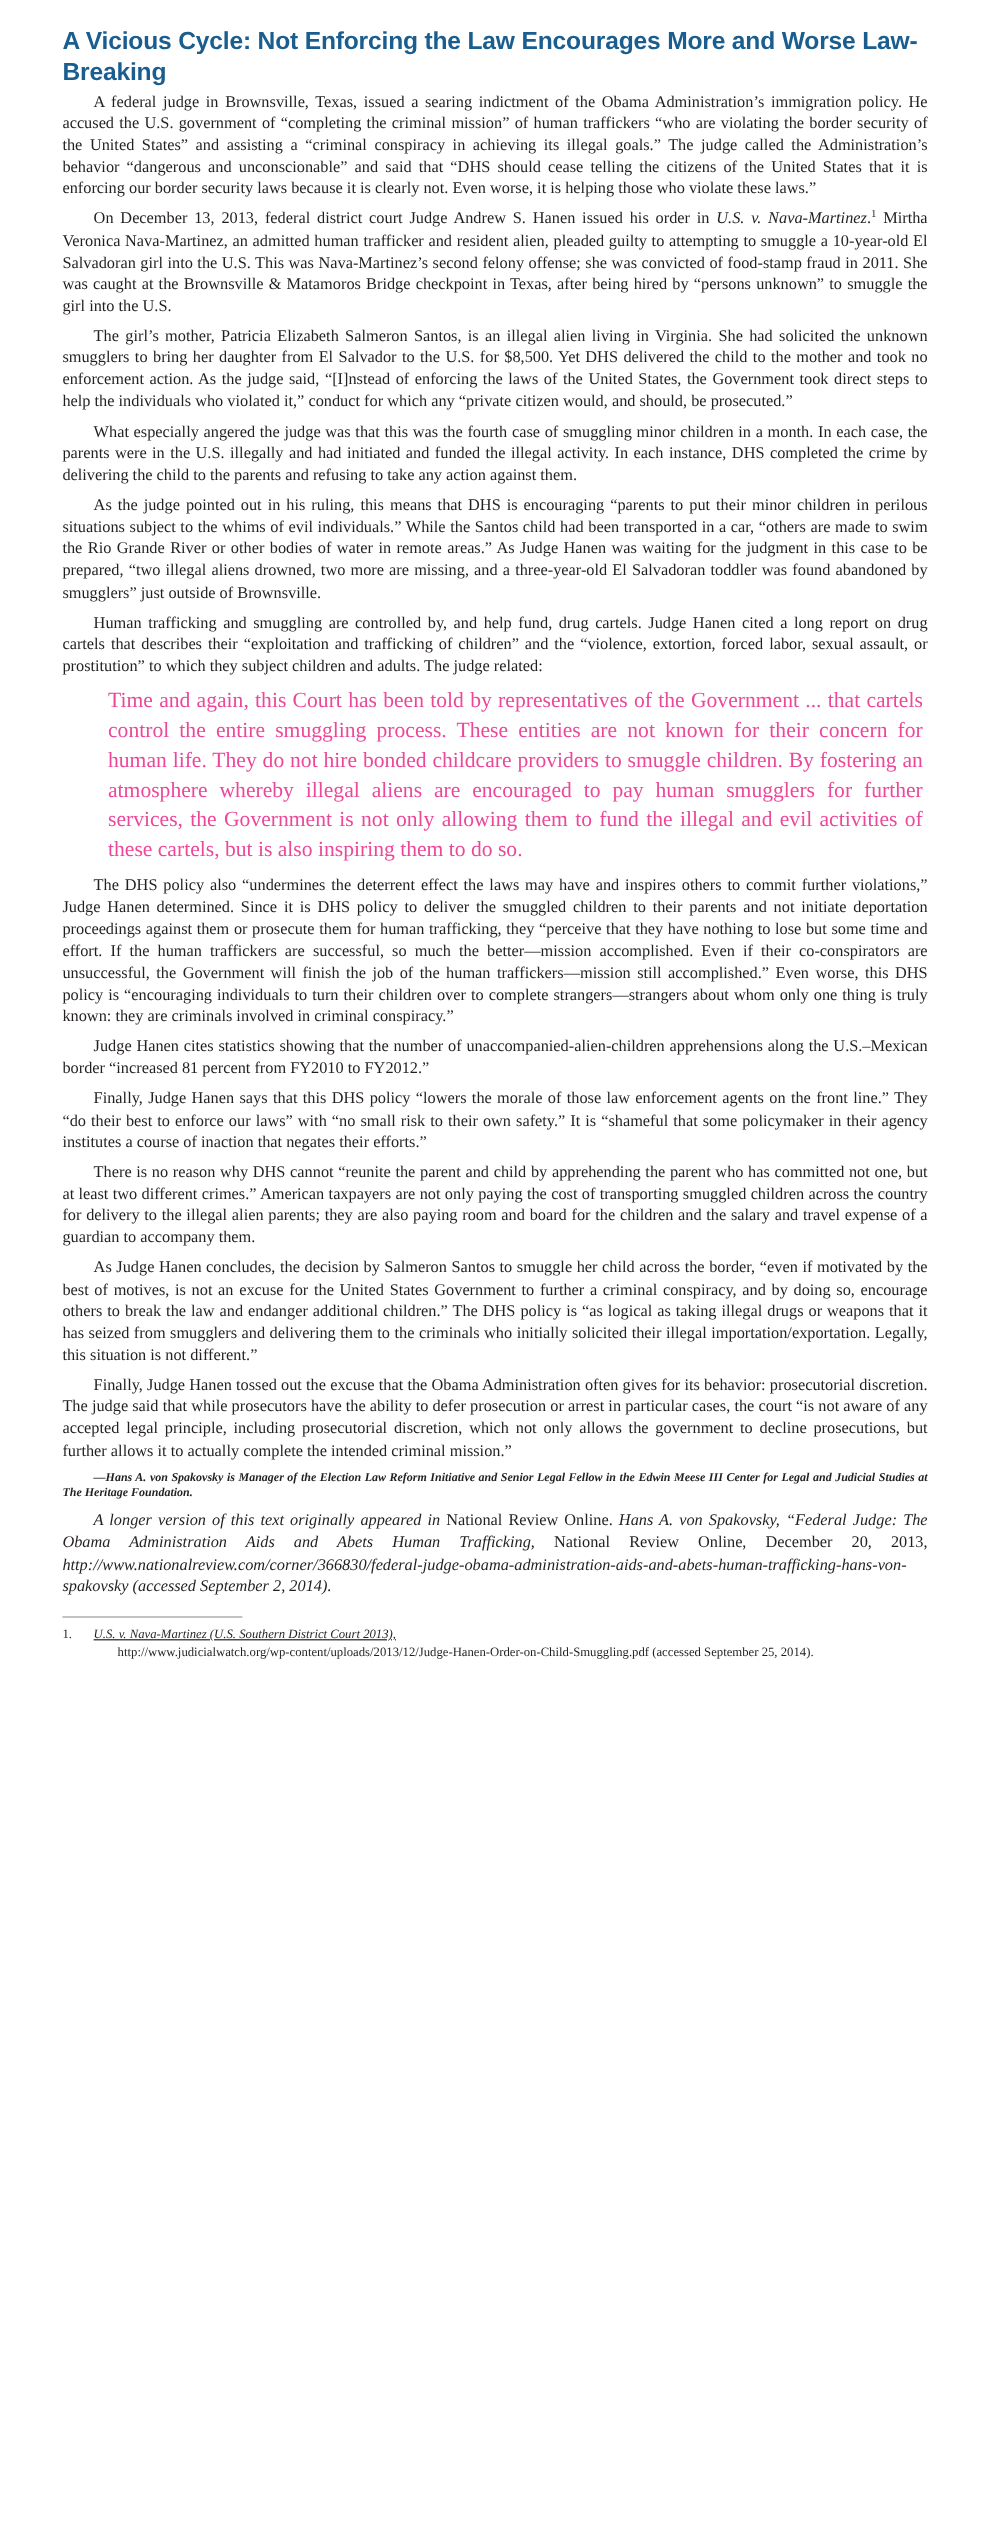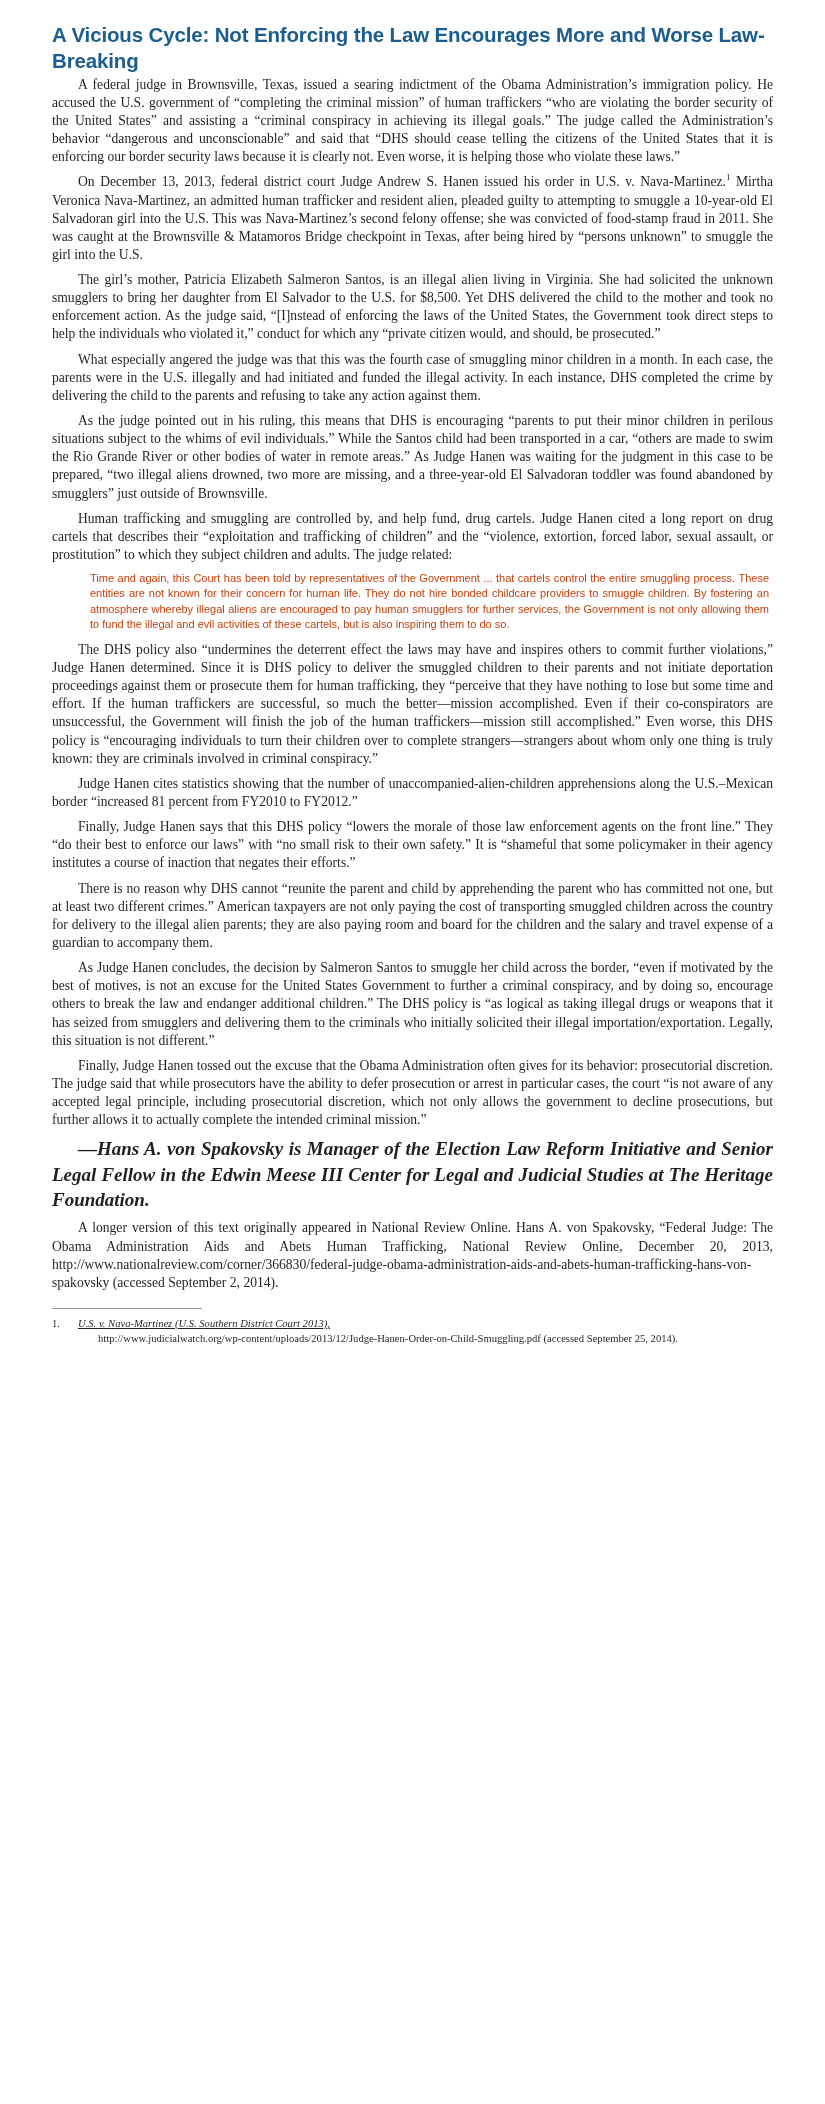--- a/index.html
+++ b/index.html
@@ -38,31 +38,31 @@
   p.body {
     font-size: 13.6px;
     line-height: 1.335;
     text-align: justify;
     margin: 0 0 7px 0;
     text-indent: 26px;
     hyphens: auto;
     -webkit-hyphens: auto;
   }
   .blockquote {
-    font-family: Liberation Sans, sans-serif;
-    font-size: 11px;
+    font-family: Liberation Serif, serif;
+    font-size: 18px;
     line-height: 1.38;
     text-align: justify;
     margin: 6px 0 9px 0;
     padding-left: 38px;
     padding-right: 4px;
-    color: #c2410c;
+    color: #ec4899;
   }
   p.closing-italic {
-    font-size: 19px;
+    font-size: 10px;
     line-height: 1.335;
     text-align: justify;
     margin: 6px 0 7px 0;
     font-style: italic;
     font-weight: bold;
     text-indent: 26px;
   }
   p.source-note {
     font-size: 13.6px;
     line-height: 1.335;
@@ -95,21 +95,21 @@
   }
   .footnote-text .fn-line2 {
     display: block;
     padding-left: 20px;
   }
   sup.fnref {
     font-size: 9px;
     vertical-align: super;
     line-height: 0;
   }
-  .ital { }
+  .ital { font-style: italic; }
 </style>
 </head>
 <body>
 
 <div class="page">
 
   <h1 class="title">A Vicious Cycle: Not Enforcing the Law Encourages More and Worse Law-Breaking</h1>
 
   <p class="body">A federal judge in Brownsville, Texas, issued a searing indictment of the Obama Administration’s immigration policy. He accused the U.S. government of “completing the criminal mission” of human traffickers “who are violating the border security of the United States” and assisting a “criminal conspiracy in achieving its illegal goals.” The judge called the Administration’s behavior “dangerous and unconscionable” and said that “DHS should cease telling the citizens of the United States that it is enforcing our border security laws because it is clearly not. Even worse, it is helping those who violate these laws.”</p>
 

